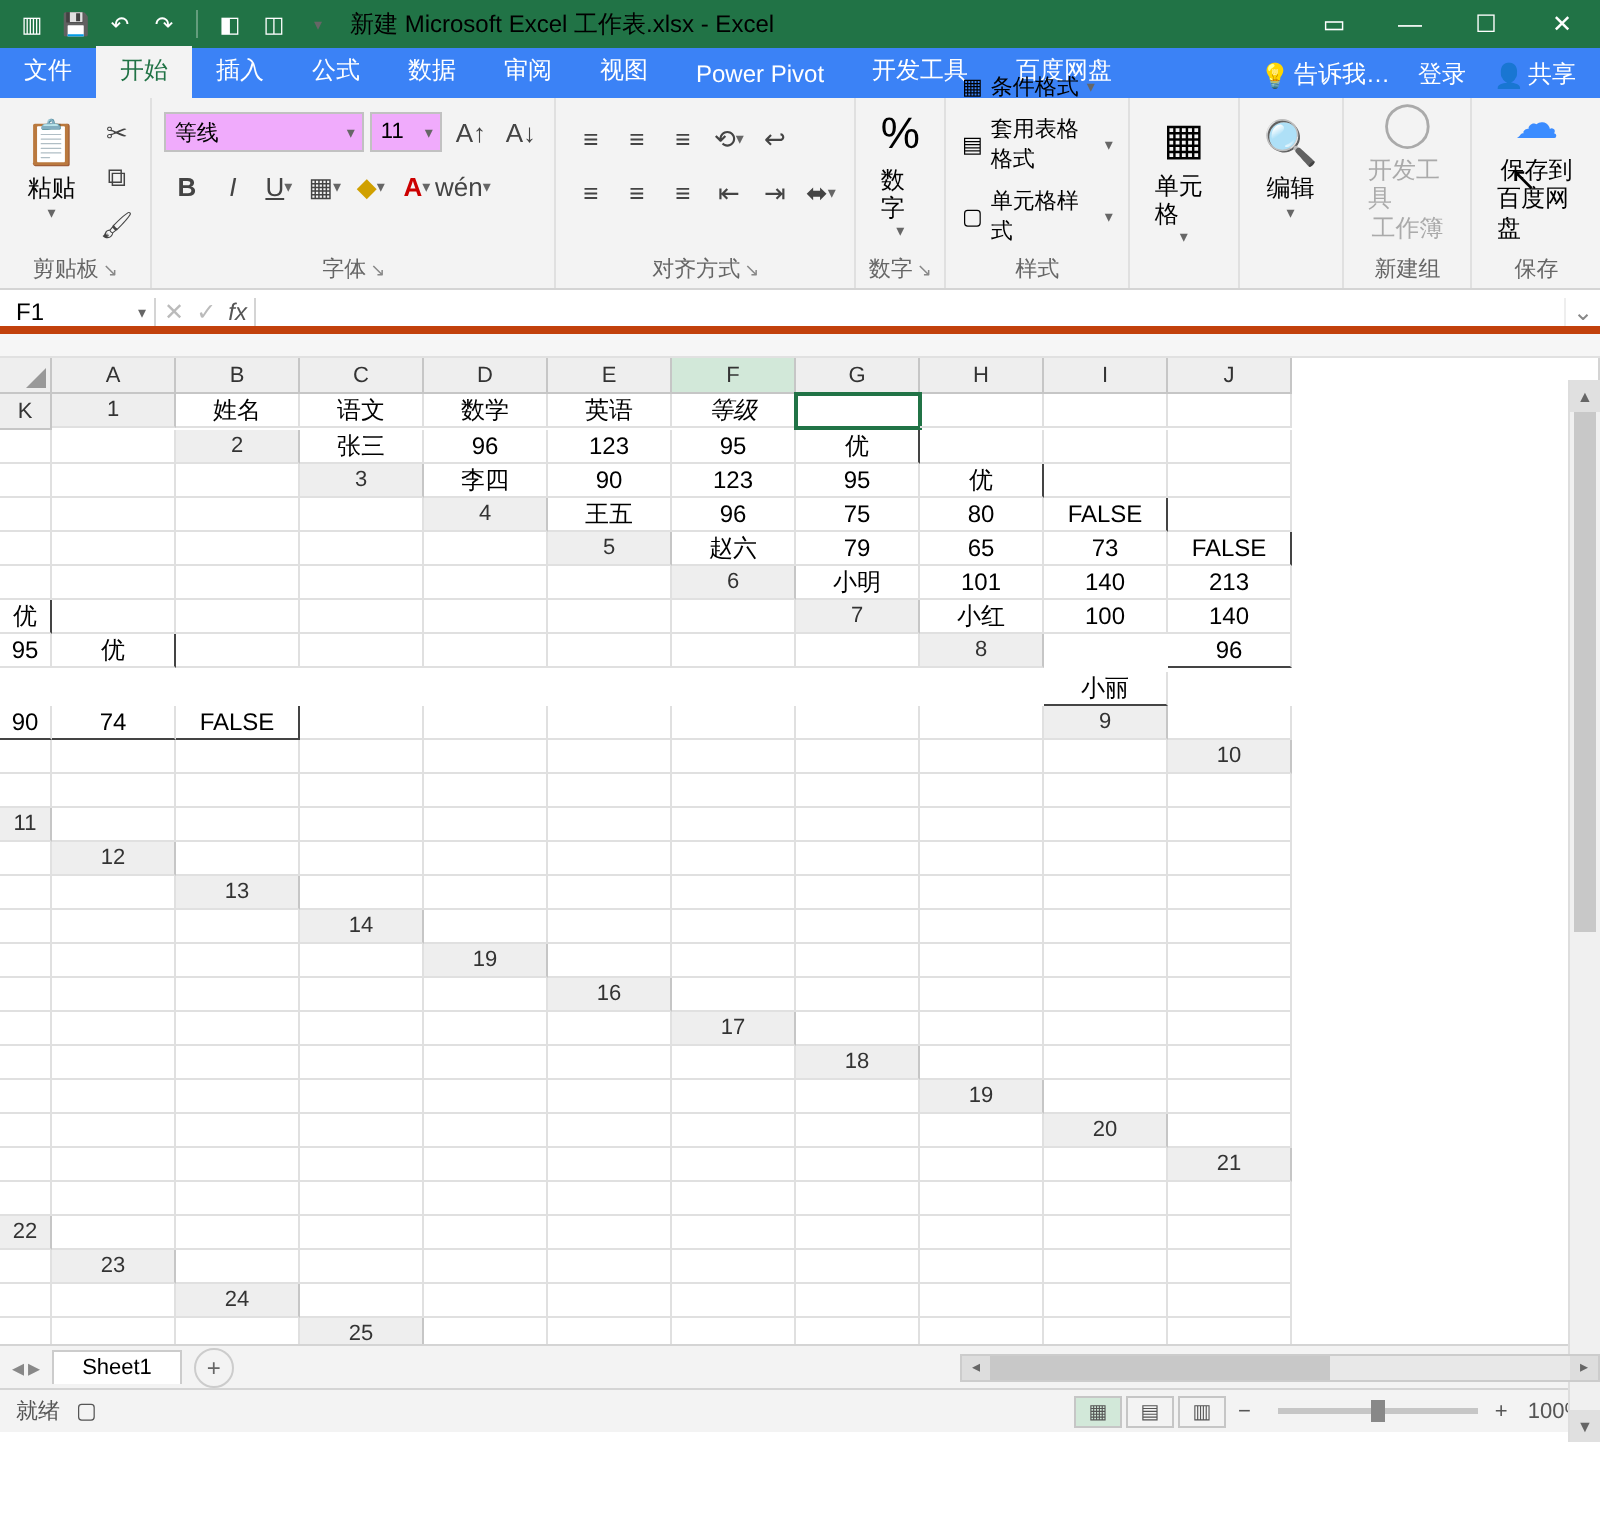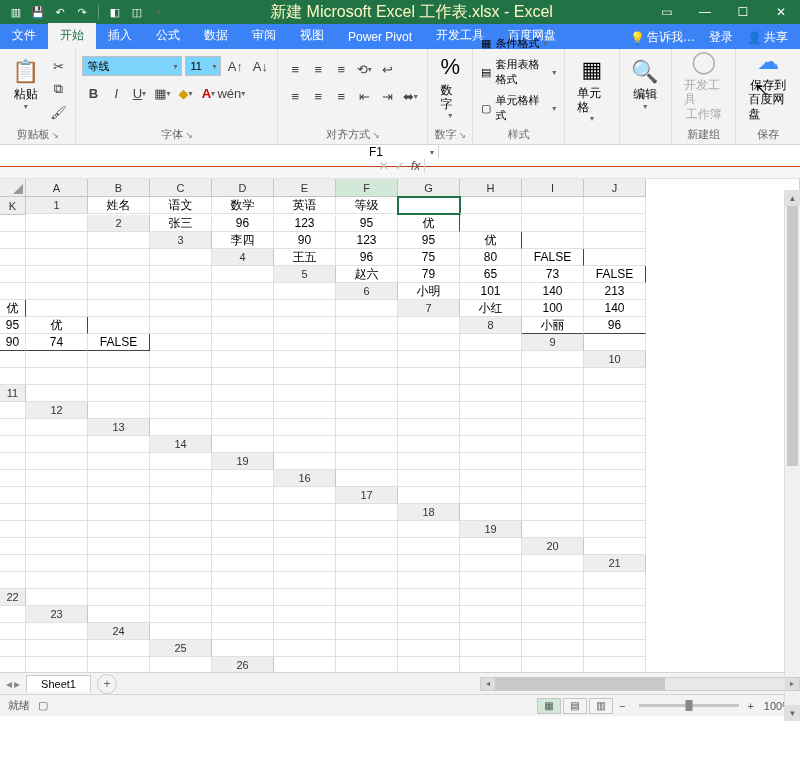--- a/index.html
+++ b/index.html
@@ -3,51 +3,51 @@
 <meta charset="utf-8">
 <style>
 * { margin: 0; padding: 0; box-sizing: border-box; font-family: "Microsoft YaHei", "Segoe UI", sans-serif; }
 body { width: 800px; height: 765px; overflow: hidden; background: #fff; font-size: 12px; }
 
 
 .titlebar { height: 24px; background: #217346; display: flex; align-items: center; color: #fff; }
 .qat { display: flex; align-items: center; gap: 2px; padding: 0 6px; }
 .qat-btn { width: 20px; height: 20px; display: inline-flex; align-items: center; justify-content: center; cursor: pointer; font-size: 11px; }
 .qat-sep { width: 1px; height: 14px; background: rgba(255,255,255,0.3); margin: 0 4px; }
-.title-text { flex: 1; text-align: center; font-size: 16px; color: #fef9c3; }
+.title-text { flex: 1; font-size: 12px; color: #000000; }
 .win-ctrls { display: flex; }
 .win-btn { width: 38px; height: 24px; display: inline-flex; align-items: center; justify-content: center; cursor: pointer; }
 
 
 .ribbon-tabs { height: 25px; background: #3b82f6; display: flex; align-items: flex-end; color: #fff; }
 .tab { padding: 4px 12px 5px; font-size: 12px; cursor: pointer; }
 .tab.active { background: #f3f3f3; color: #217346; }
 .ribbon-right { margin-left: auto; display: flex; align-items: center; gap: 6px; padding-right: 8px; }
 .rr-item { display: inline-flex; align-items: center; gap: 2px; font-size: 12px; cursor: pointer; padding: 3px 4px; }
 
 
 .ribbon { height: 96px; background: #f3f3f3; border-bottom: 1px solid #d4d4d4; display: flex; }
 .group { border-right: 1px solid #e0e0e0; display: flex; flex-direction: column; align-items: center; justify-content: flex-end; padding: 2px 6px 1px; }
 .group-label { font-size: 11px; color: #666; padding: 2px 0 1px; display: inline-flex; align-items: center; gap: 2px; }
 .group-body { flex: 1; display: flex; align-items: flex-start; gap: 2px; padding-top: 4px; }
 .big-btn { display: flex; flex-direction: column; align-items: center; justify-content: center; padding: 4px 6px; cursor: pointer; line-height: 1.2; }
 .big-icon { font-size: 22px; margin-bottom: 2px; }
 .small-col { display: flex; flex-direction: column; gap: 1px; }
 .small-btn { width: 22px; height: 22px; display: inline-flex; align-items: center; justify-content: center; cursor: pointer; font-size: 13px; color: #444; }
 .font-row { display: flex; align-items: center; gap: 3px; }
-.combo { border: 1px solid #c1c1c1; background: #7dd3fc; height: 20px; display: inline-flex; align-items: center; padding: 0 4px; font-size: 11px; }
+.combo { border: 1px solid #c1c1c1; background: #f0abfc; height: 20px; display: inline-flex; align-items: center; padding: 0 4px; font-size: 11px; }
 .combo.name { width: 100px; justify-content: space-between; }
 .combo.size { width: 36px; justify-content: space-between; }
 .row2 { display: flex; gap: 1px; margin-top: 3px; }
 .menu-item { display: flex; align-items: center; gap: 4px; font-size: 11px; padding: 2px 2px; cursor: pointer; }
 .dd { font-size: 8px; color: #666; }
 .la { font-size: 9px; color: #888; }
 
 
-.formula-bar { height: 22px; border-bottom: 1px solid #c2410c; display: flex; align-items: center; background: #fff; flex-direction: column; }
+.formula-bar { height: 22px; border-bottom: 4px solid #c2410c; display: flex; align-items: flex-end; background: #fff; }
 .name-box { width: 78px; border-right: 1px solid #d4d4d4; display: flex; align-items: center; justify-content: space-between; padding: 0 4px 0 8px; }
 .fb-btns { display: flex; align-items: center; border-right: 1px solid #d4d4d4; padding: 0 4px; gap: 6px; color: #bbb; }
 .fx { color: #555; font-style: italic; }
 .fb-input { flex: 1; padding: 0 6px; display: flex; align-items: center; }
 .fb-expand { width: 18px; display: flex; align-items: center; justify-content: center; color: #888; border-left: 1px solid #eee; }
 .blank-gap { height: 12px; background: #f6f6f6; border-bottom: 1px solid #e1e1e1; }
 
 
 .grid-wrap { position: relative; overflow: hidden; border-right: 1px solid #d4d4d4; }
 .grid { display: grid; grid-template-columns: 26px repeat(10, 62px); }
@@ -323,21 +323,21 @@
       <div class="colh">G</div>
       <div class="colh">H</div>
       <div class="colh">I</div>
       <div class="colh">J</div>
       <div class="colh">K</div>
       <div class="rowh">1</div>
       <div class="cell">姓名</div>
       <div class="cell">语文</div>
       <div class="cell">数学</div>
       <div class="cell">英语</div>
-      <div class="cell" style="border-right: 1.5px solid rgb(68, 68, 68);">等级</div>
+      <div class="cell" style="border-right: 1.5px solid rgb(68, 68, 68); font-style: italic;">等级</div>
       <div class="cell active-cell"></div>
       <div class="cell"></div>
       <div class="cell"></div>
       <div class="cell"></div>
       <div class="cell"></div>
       <div class="cell"></div>
       <div class="rowh">2</div>
       <div class="cell">张三</div>
       <div class="cell">96</div>
       <div class="cell">123</div>
@@ -403,21 +403,21 @@
       <div class="cell">140</div>
       <div class="cell">95</div>
       <div class="cell" style="border-right: 1.5px solid rgb(68, 68, 68);">优</div>
       <div class="cell"></div>
       <div class="cell"></div>
       <div class="cell"></div>
       <div class="cell"></div>
       <div class="cell"></div>
       <div class="cell"></div>
       <div class="rowh">8</div>
-      <div class="cell" style="border-bottom: 1.5px solid rgb(68, 68, 68);">小丽</div>
+      <div class="cell" style="border-bottom: 1.5px solid rgb(68, 68, 68); margin-top: 19px;">小丽</div>
       <div class="cell" style="border-bottom: 1.5px solid rgb(68, 68, 68);">96</div>
       <div class="cell" style="border-bottom: 1.5px solid rgb(68, 68, 68);">90</div>
       <div class="cell" style="border-bottom: 1.5px solid rgb(68, 68, 68);">74</div>
       <div class="cell" style="border-right: 1.5px solid rgb(68, 68, 68); border-bottom: 1.5px solid rgb(68, 68, 68);">FALSE</div>
       <div class="cell"></div>
       <div class="cell"></div>
       <div class="cell"></div>
       <div class="cell"></div>
       <div class="cell"></div>
       <div class="cell"></div>

